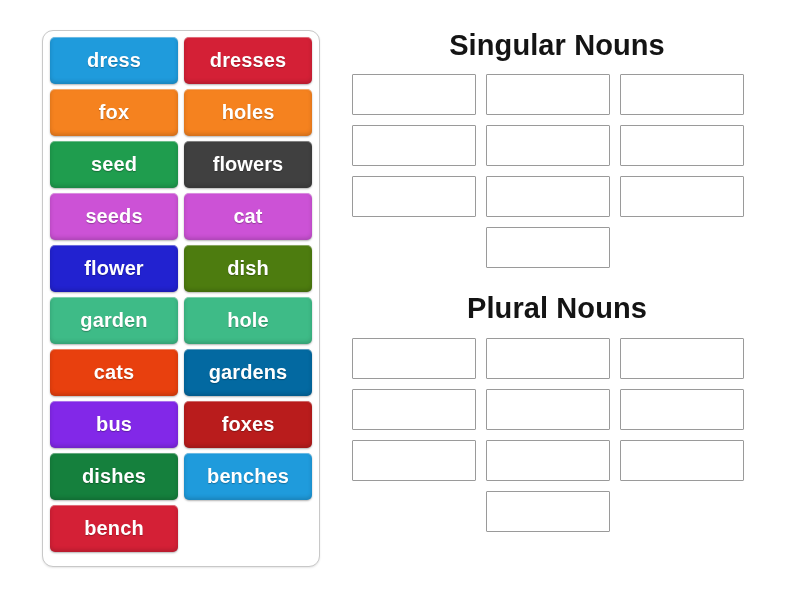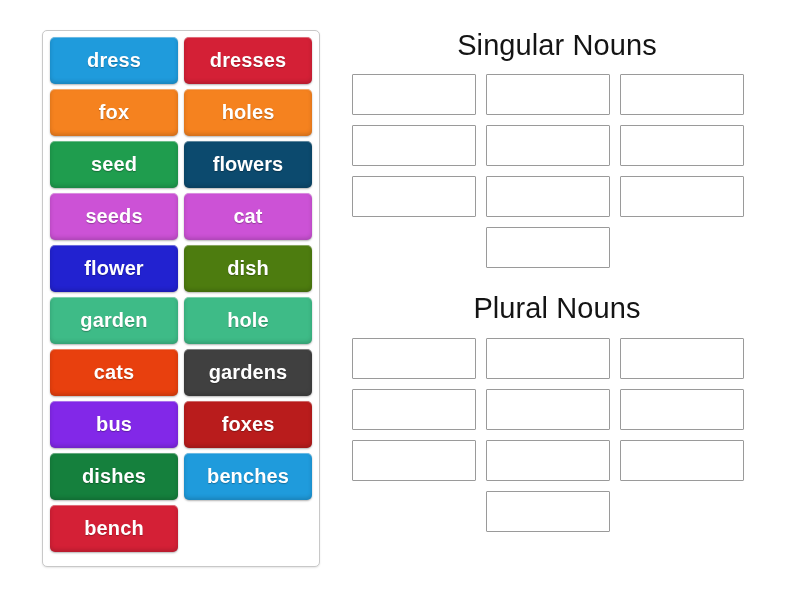--- a/index.html
+++ b/index.html
@@ -21,21 +21,21 @@
 
   
   #word-bank {
     position: absolute;
     left: 42px;
     top: 30px;
     width: 278px;
     height: 537px;
     background: #ffffff;
     border: 1px solid #c8c8c8;
-    border-radius: 5px;
+    border-radius: 11px;
     box-shadow: 0 1px 2px rgba(0,0,0,0.10);
     padding: 6px 7px;
   }
 
   #tile-grid {
     display: grid;
     grid-template-columns: 1fr 1fr;
     gap: 5px 6px;
   }
 
@@ -63,21 +63,21 @@
   #drop-area {
     position: absolute;
     left: 352px;
     top: 28px;
     width: 410px;
   }
 
   .category-heading {
     text-align: center;
     font-size: 29px;
-    font-weight: normal;
+    font-weight: bold;
     color: #141414;
     line-height: 1.22;
     letter-spacing: 0.1px;
   }
 
   .slot-grid {
     display: grid;
     grid-template-columns: repeat(3, 124px);
     gap: 10px 10px;
     justify-content: start;
@@ -102,29 +102,29 @@
 
 <div id="app">
 
   <div id="word-bank">
     <div id="tile-grid">
         <div class="tile" style="background: rgb(31, 155, 220);">dress</div>
         <div class="tile" style="background: rgb(212, 32, 54);">dresses</div>
         <div class="tile" style="background: rgb(245, 130, 31);">fox</div>
         <div class="tile" style="background: rgb(245, 130, 31);">holes</div>
         <div class="tile" style="background: rgb(31, 157, 78);">seed</div>
-        <div class="tile" style="background: #0c4a6e;">flowers</div>
+        <div class="tile" style="background: #404040;">flowers</div>
         <div class="tile" style="background: rgb(204, 82, 214); text-align: center;">seeds</div>
         <div class="tile" style="background: rgb(204, 82, 214);">cat</div>
         <div class="tile" style="background: rgb(34, 34, 208);">flower</div>
         <div class="tile" style="background: #4d7c0f;">dish</div>
         <div class="tile" style="background: rgb(62, 187, 135);">garden</div>
         <div class="tile" style="background: rgb(62, 187, 135);">hole</div>
         <div class="tile" style="background: rgb(232, 64, 14);">cats</div>
-        <div class="tile" style="background: #404040;">gardens</div>
+        <div class="tile" style="background: #0369a1;">gardens</div>
         <div class="tile" style="background: rgb(130, 40, 232);">bus</div>
         <div class="tile" style="background: #b91c1c;">foxes</div>
         <div class="tile" style="background: #15803d;">dishes</div>
         <div class="tile" style="background: rgb(31, 155, 220);">benches</div>
         <div class="tile" style="background: rgb(212, 32, 54);">bench</div>
       </div>
   </div>
 
   <div id="drop-area">
 

